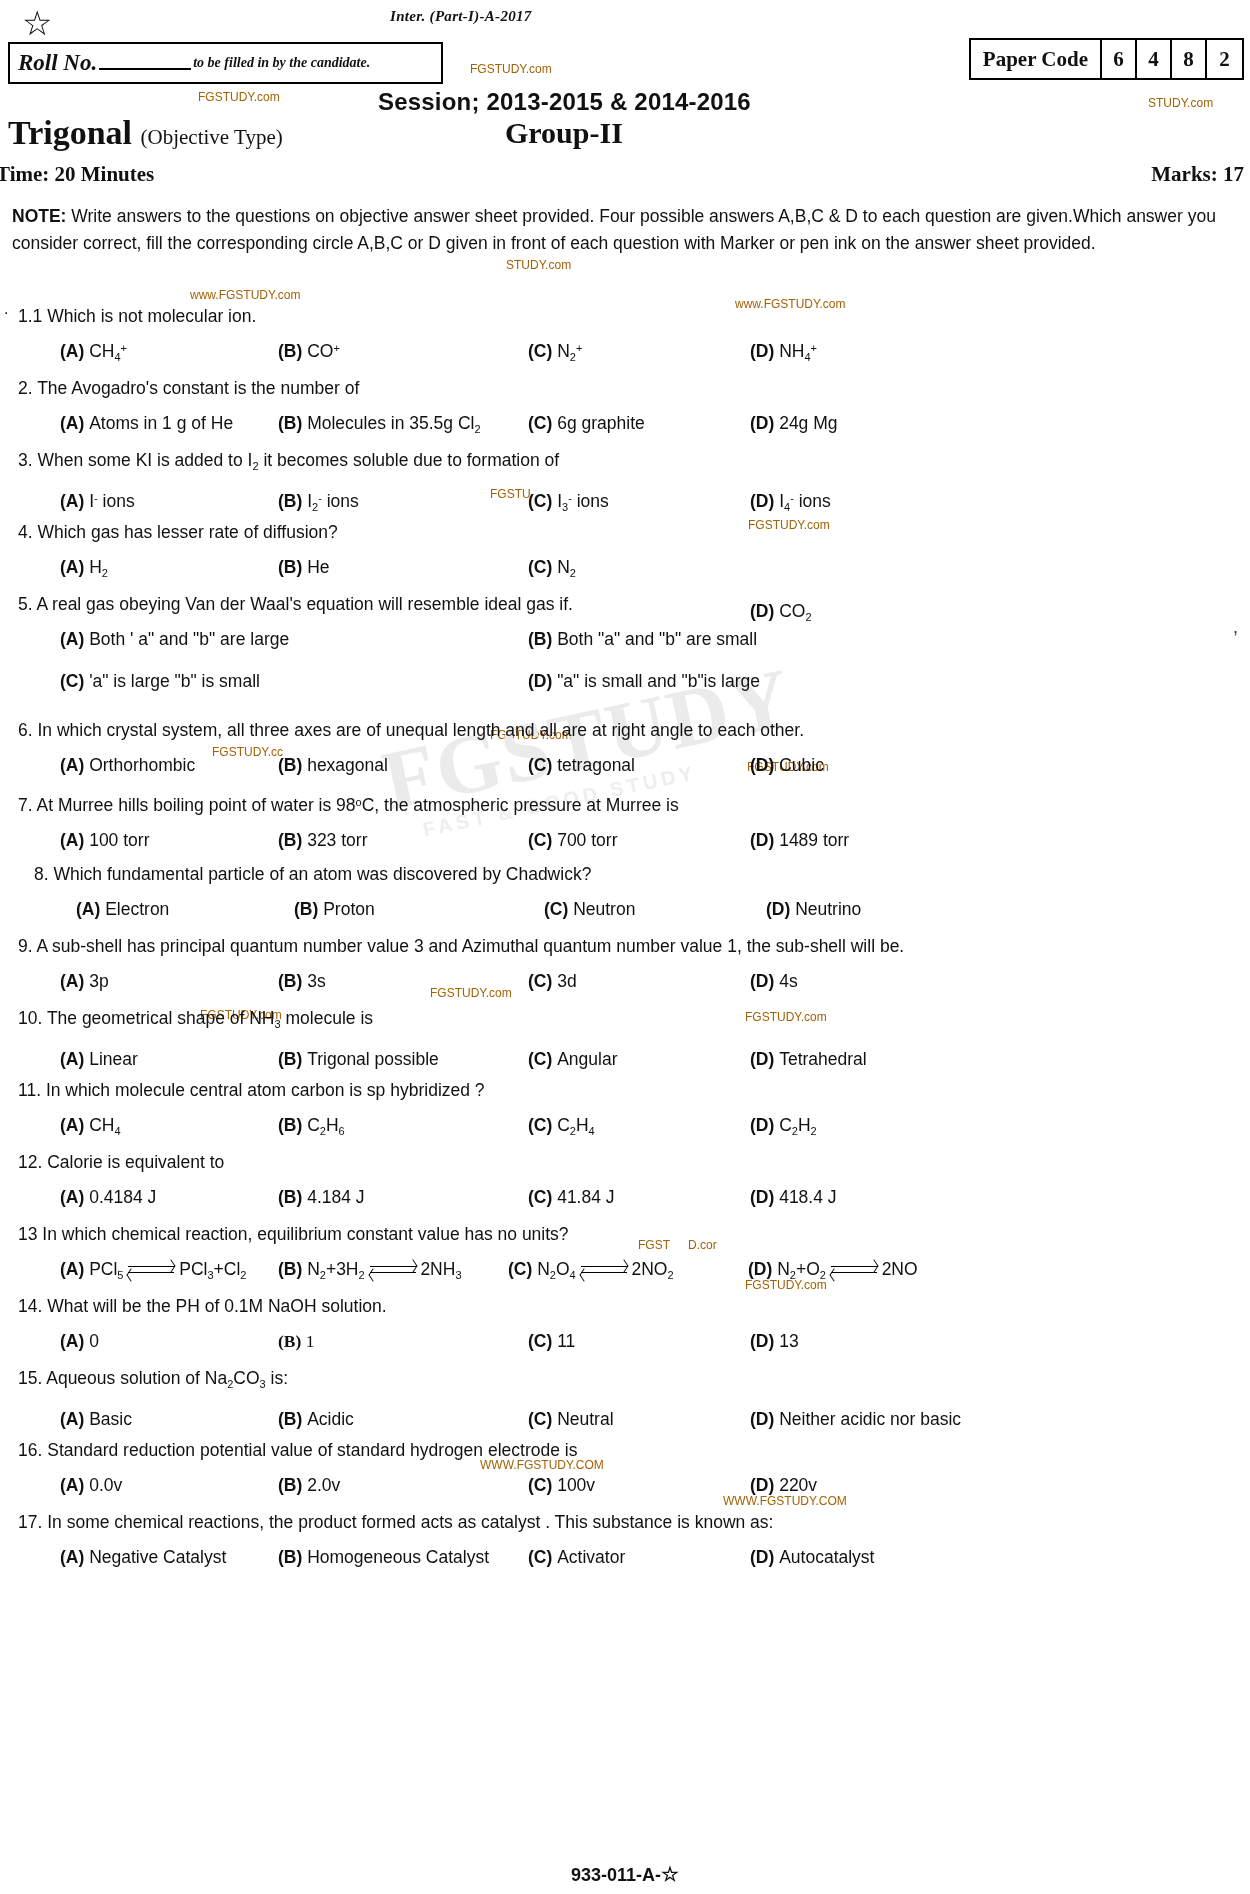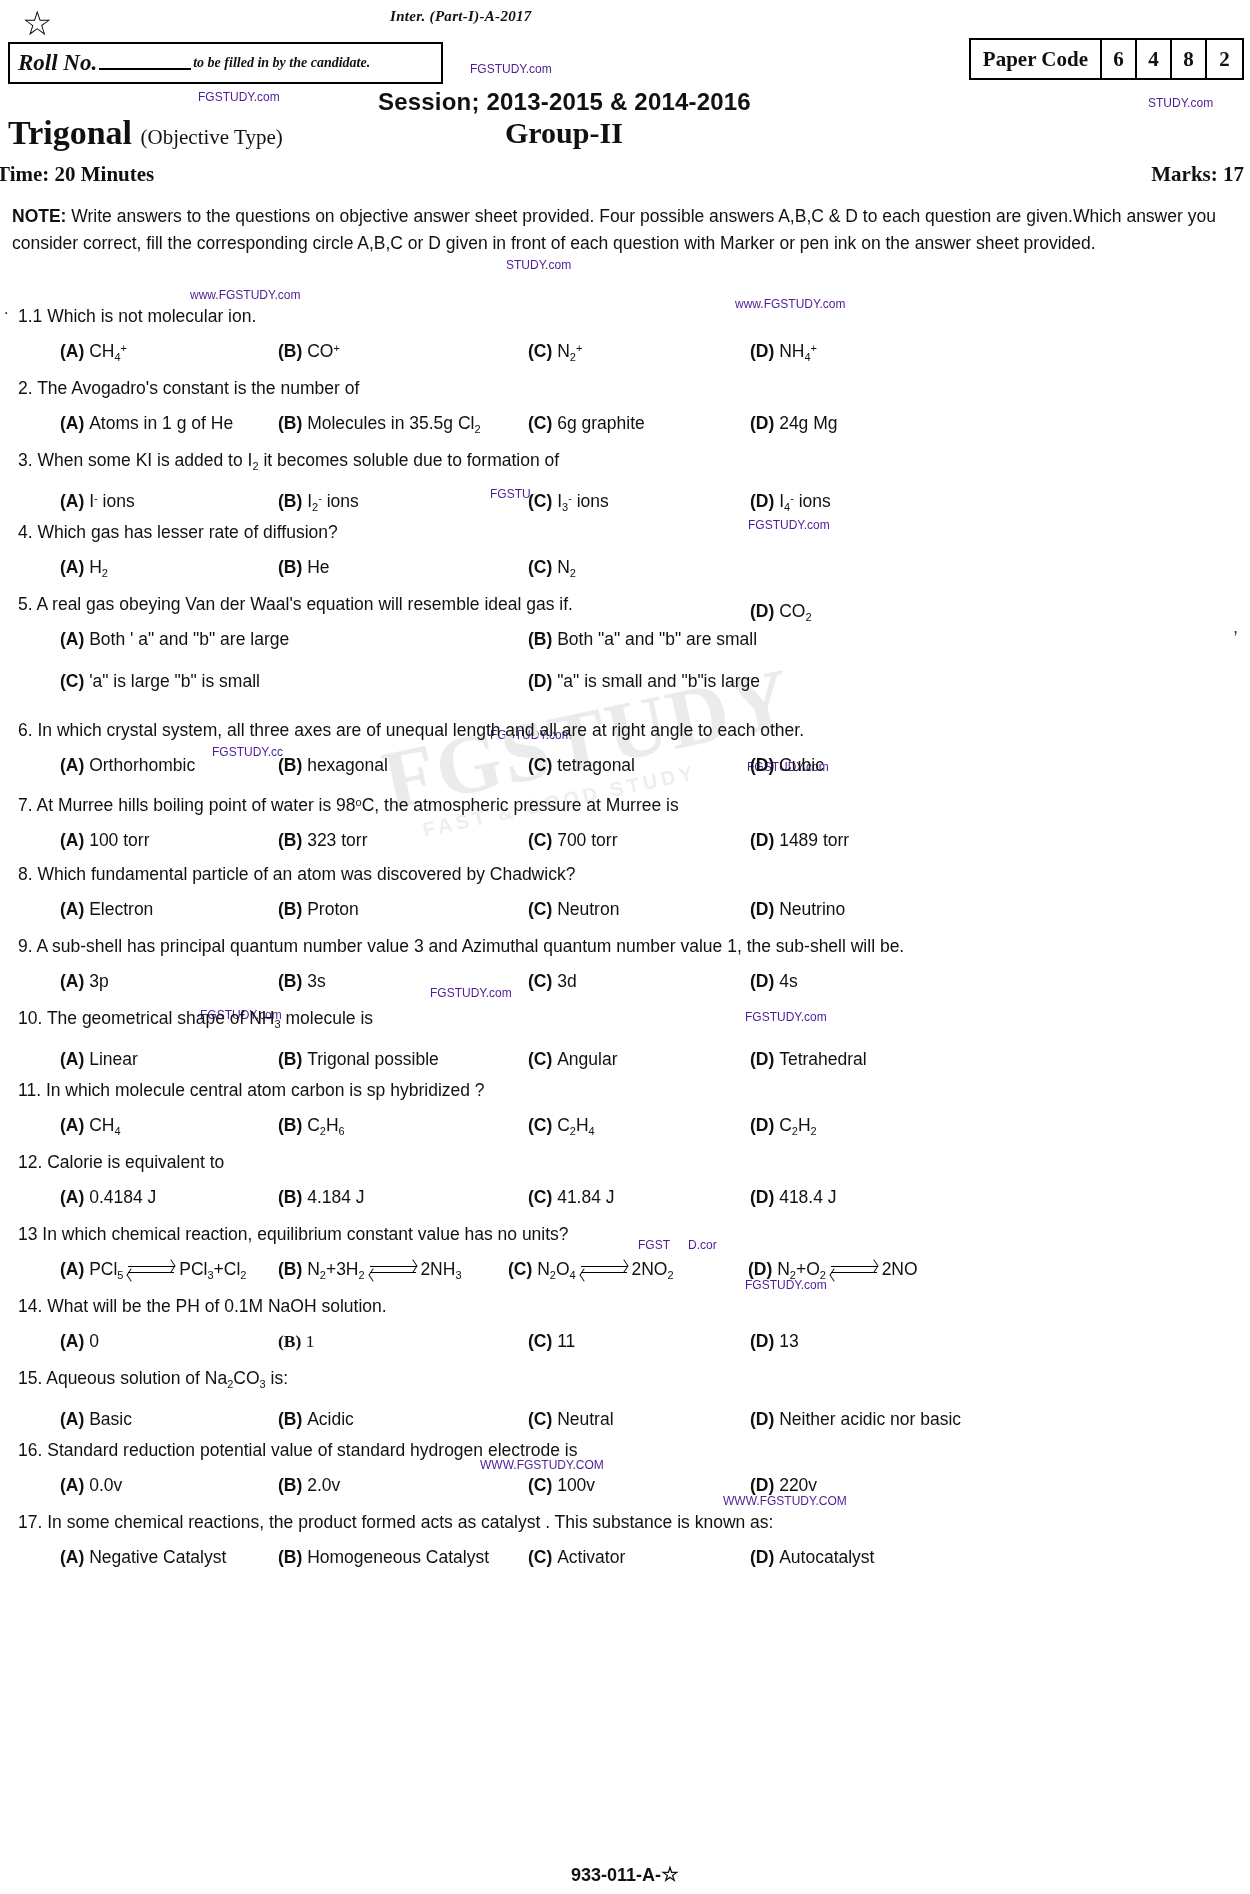--- a/index.html
+++ b/index.html
@@ -99,21 +99,21 @@
   .opt {
     position: absolute;
     font-size: 17.5px; white-space: nowrap;
   }
   .opt .lab { font-weight: bold; }
   sub { font-size: 11px; vertical-align: -4px; }
   sup { font-size: 11px; vertical-align: 5px; }
 
   .wm {
     position: absolute;
-    color: #4c1d95;
+    color: #a16207;
     font-size: 12px;
     font-family: "Liberation Sans", sans-serif;
     pointer-events: none;
     white-space: nowrap;
   }
   .wm-big {
     position: absolute;
     color: #ebebeb;
     font-family: "Liberation Serif", serif;
     font-weight: bold;
@@ -284,21 +284,21 @@
       </div>
       <div class="q" style="position: absolute; left: 0px; top: 486px; width: 1250px;">
         <div class="qtext"><span class="qnum">7. </span><span>At Murree hills boiling point of water is 98<sup>o</sup>C, the atmospheric pressure at Murree is</span></div>
         <div style="position: relative; height: 36px; margin-top: 14px;">
           <div class="opt" style="left: 60px; top: 0px;"><span class="lab">(A) </span><span>100 torr</span></div>
           <div class="opt" style="left: 278px; top: 0px;"><span class="lab">(B) </span><span>323 torr</span></div>
           <div class="opt" style="left: 528px; top: 0px;"><span class="lab">(C) </span><span>700 torr</span></div>
           <div class="opt" style="left: 750px; top: 0px;"><span class="lab">(D) </span><span>1489 torr</span></div>
         </div>
       </div>
-      <div class="q" style="position: absolute; left: 0px; top: 558px; width: 1250px;">
+      <div class="q" style="position: absolute; left: 0px; top: 558px; width: 1250px; padding-left: 16px;">
         <div class="qtext"><span class="qnum">8. </span><span>Which fundamental particle of an atom was discovered by Chadwick?</span></div>
         <div style="position: relative; height: 36px; margin-top: 14px;">
           <div class="opt" style="left: 60px; top: 0px;"><span class="lab">(A) </span><span>Electron</span></div>
           <div class="opt" style="left: 278px; top: 0px;"><span class="lab">(B) </span><span>Proton</span></div>
           <div class="opt" style="left: 528px; top: 0px;"><span class="lab">(C) </span><span>Neutron</span></div>
           <div class="opt" style="left: 750px; top: 0px;"><span class="lab">(D) </span><span>Neutrino</span></div>
         </div>
       </div>
       <div class="q" style="position: absolute; left: 0px; top: 630px; width: 1250px;">
         <div class="qtext"><span class="qnum">9. </span><span>A sub-shell has principal quantum number value 3 and Azimuthal quantum number value 1, the sub-shell will be.</span></div>

